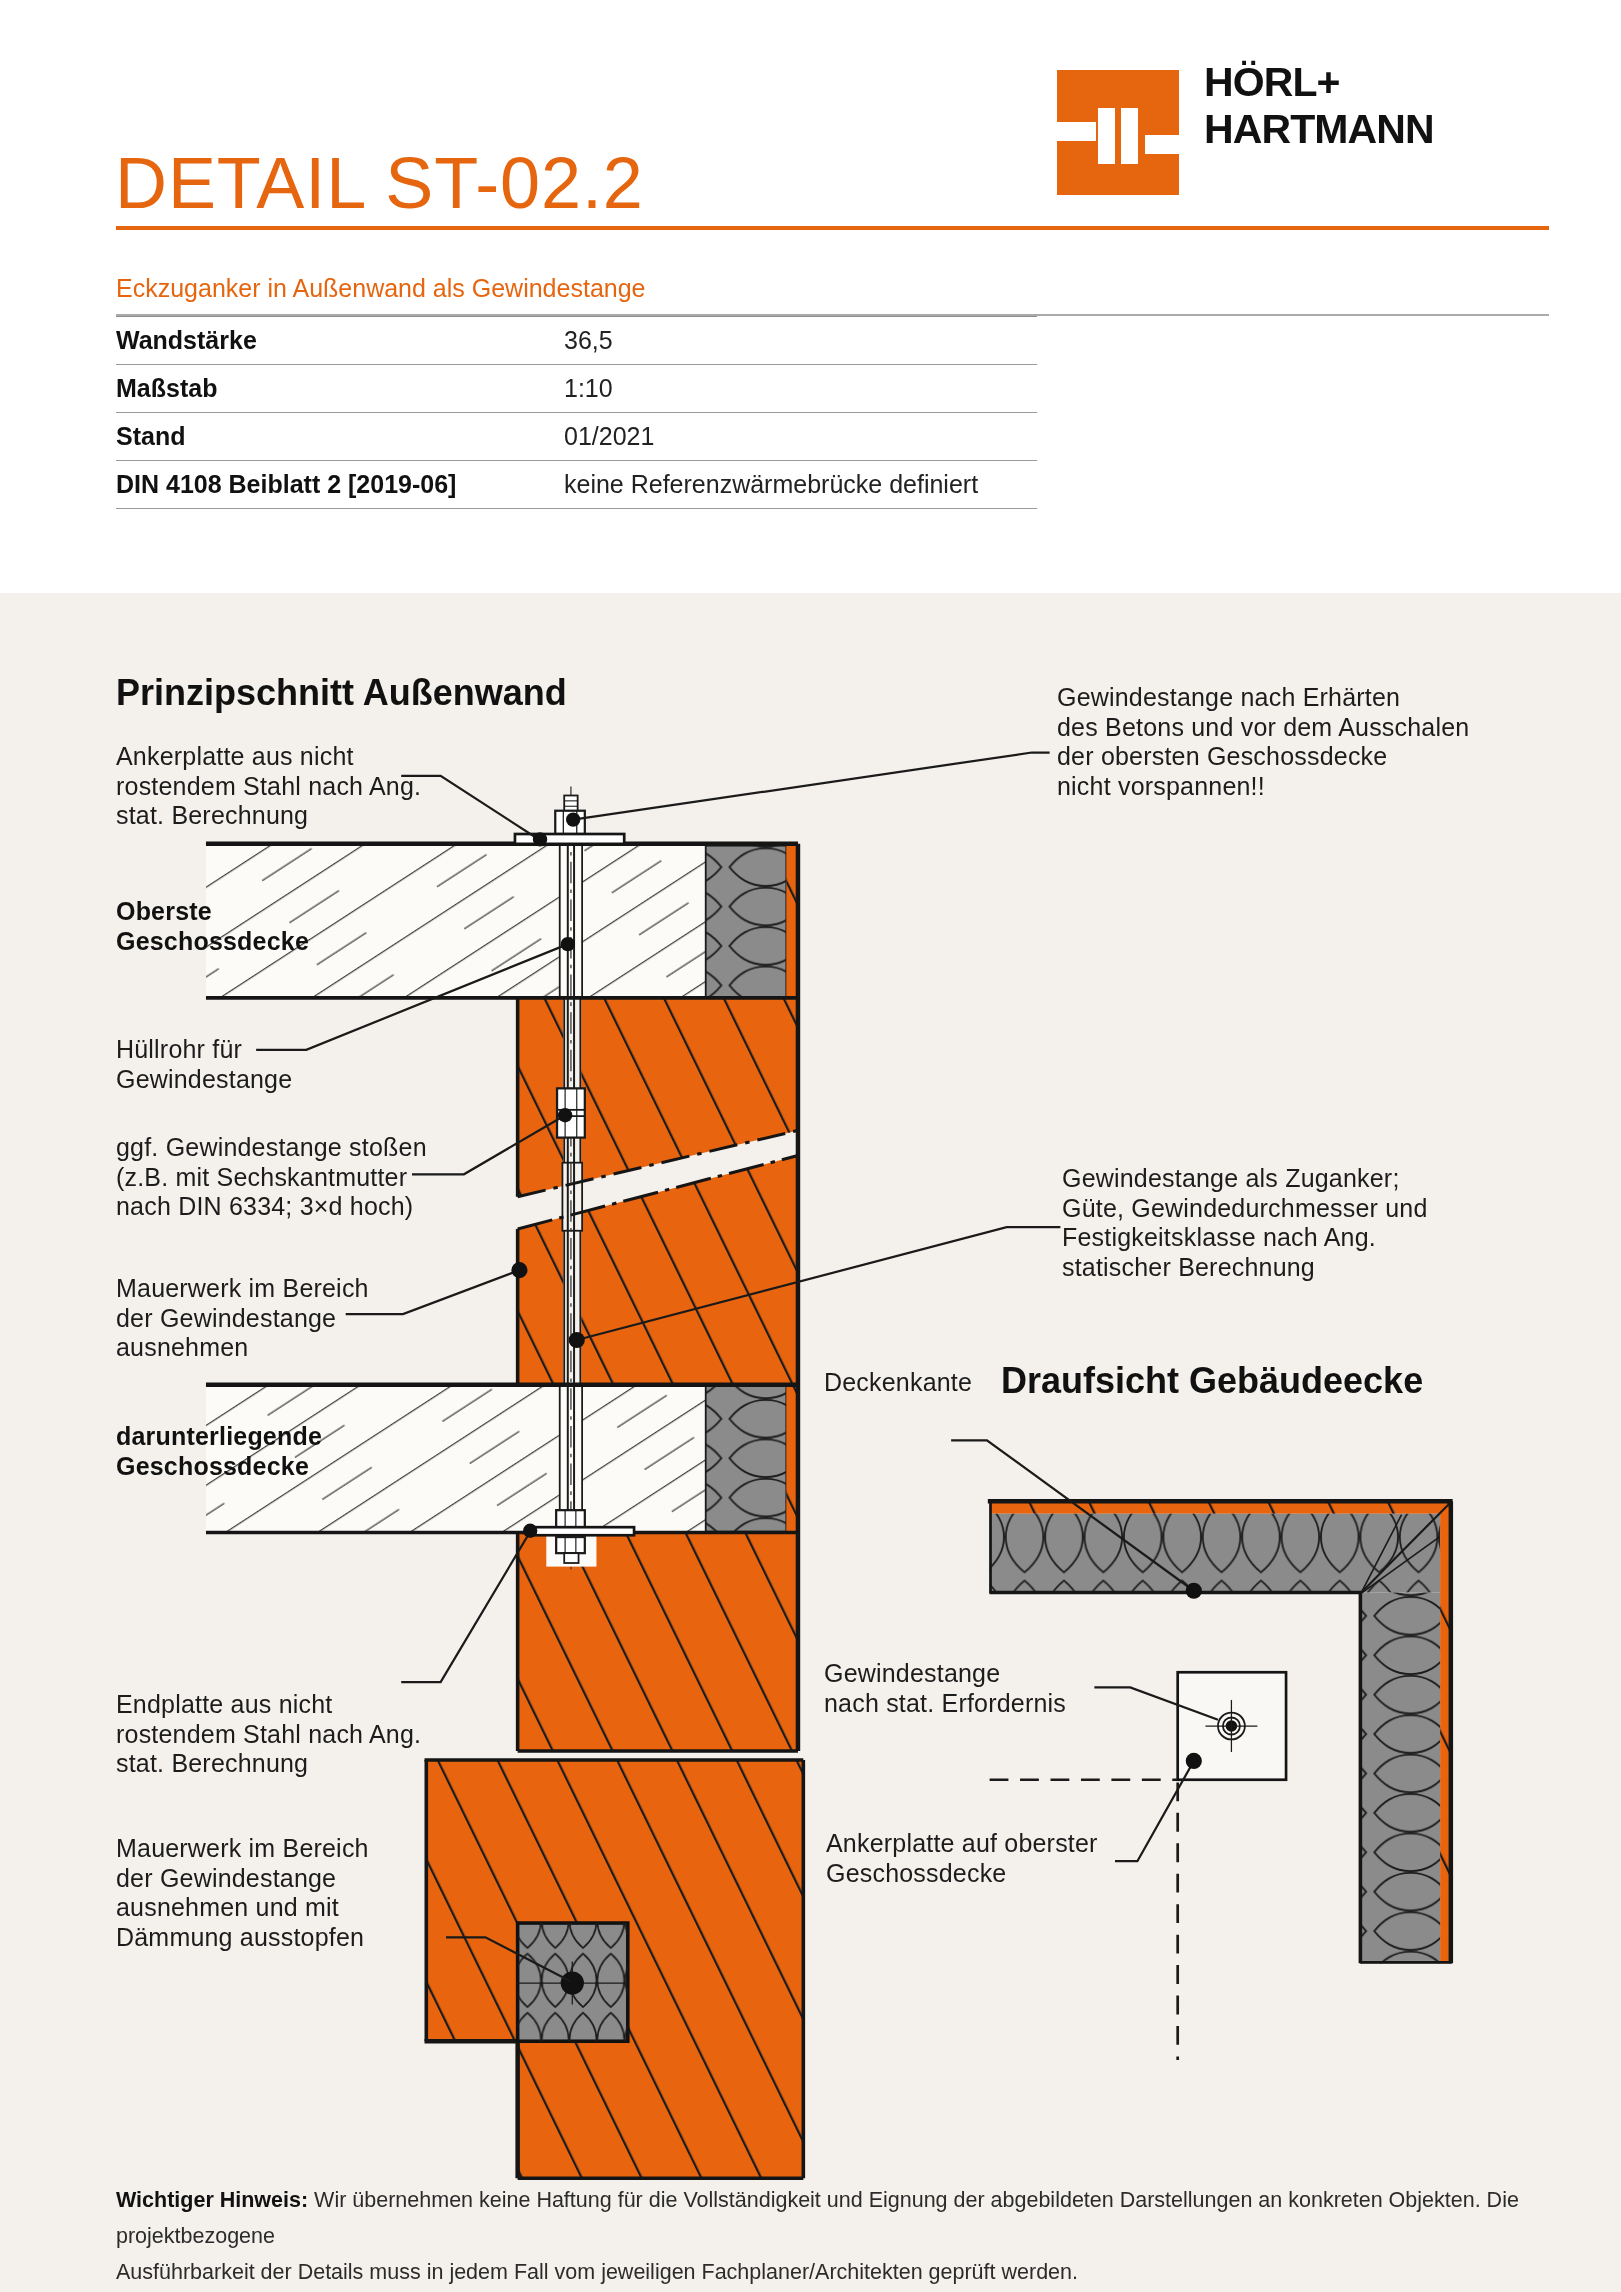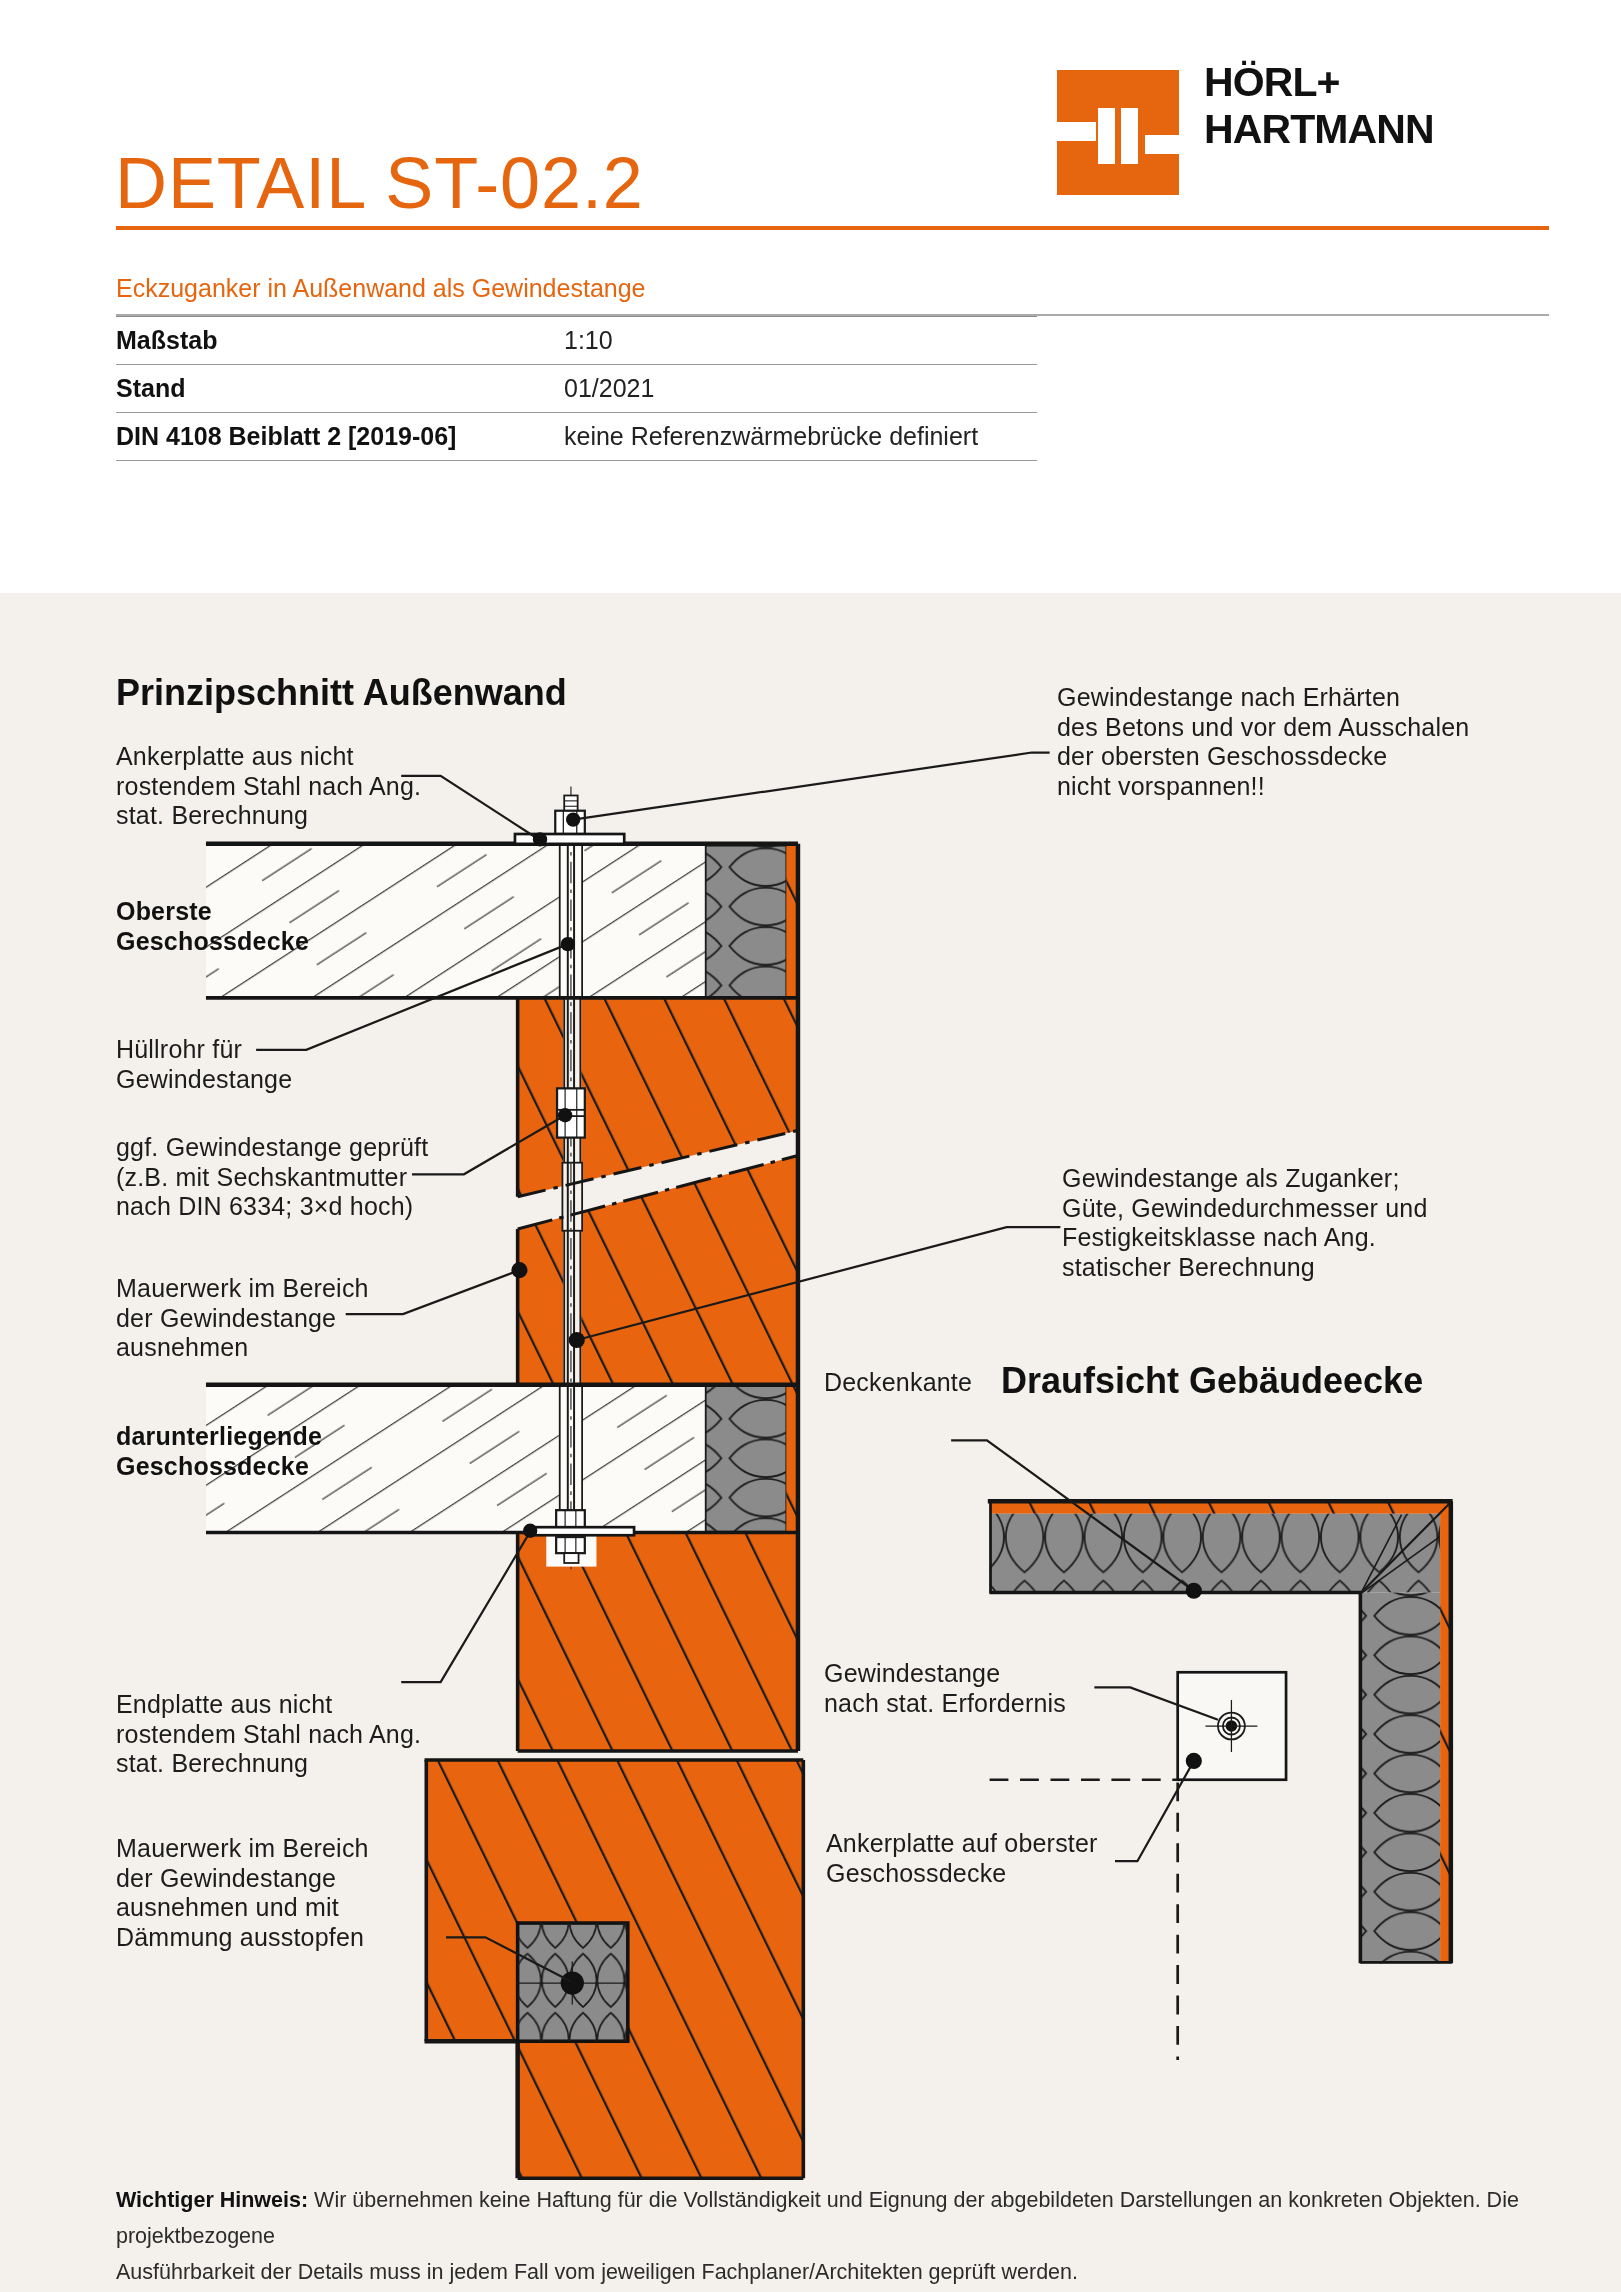--- a/index.html
+++ b/index.html
@@ -49,20 +49,24 @@
   </div>
   <div class="logo-text">
     <div>HÖRL+</div>
     <div>HARTMANN</div>
   </div>
 
   <div class="subtitle">Eckzuganker in Außenwand als Gewindestange</div>
   <div class="sub-rule"></div>
 
   <div class="tbl">
+    <div class="row">
+      <div class="lab">Wandstärke</div>
+      <div class="val">36,5</div>
+    </div>
     <div class="row">
       <div class="lab">Maßstab</div>
       <div class="val">1:10</div>
     </div>
     <div class="row">
       <div class="lab">Stand</div>
       <div class="val">01/2021</div>
     </div>
     <div class="row">
       <div class="lab">DIN 4108 Beiblatt 2 [2019-06]</div>
@@ -267,21 +271,21 @@
   </div>
   <div class="lbl b" style="left:116px;top:897px;">
     <div>Oberste</div>
     <div>Geschossdecke</div>
   </div>
   <div class="lbl" style="left:116px;top:1035px;">
     <div>Hüllrohr für</div>
     <div>Gewindestange</div>
   </div>
   <div class="lbl" style="left:116px;top:1133px;">
-    <div>ggf. Gewindestange geprüft</div>
+    <div>ggf. Gewindestange stoßen</div>
     <div>(z.B. mit Sechskantmutter</div>
     <div>nach DIN 6334; 3×d hoch)</div>
   </div>
   <div class="lbl" style="left:116px;top:1274px;">
     <div>Mauerwerk im Bereich</div>
     <div>der Gewindestange</div>
     <div>ausnehmen</div>
   </div>
   <div class="lbl" style="left:1062px;top:1164px;">
     <div>Gewindestange als Zuganker;</div>

